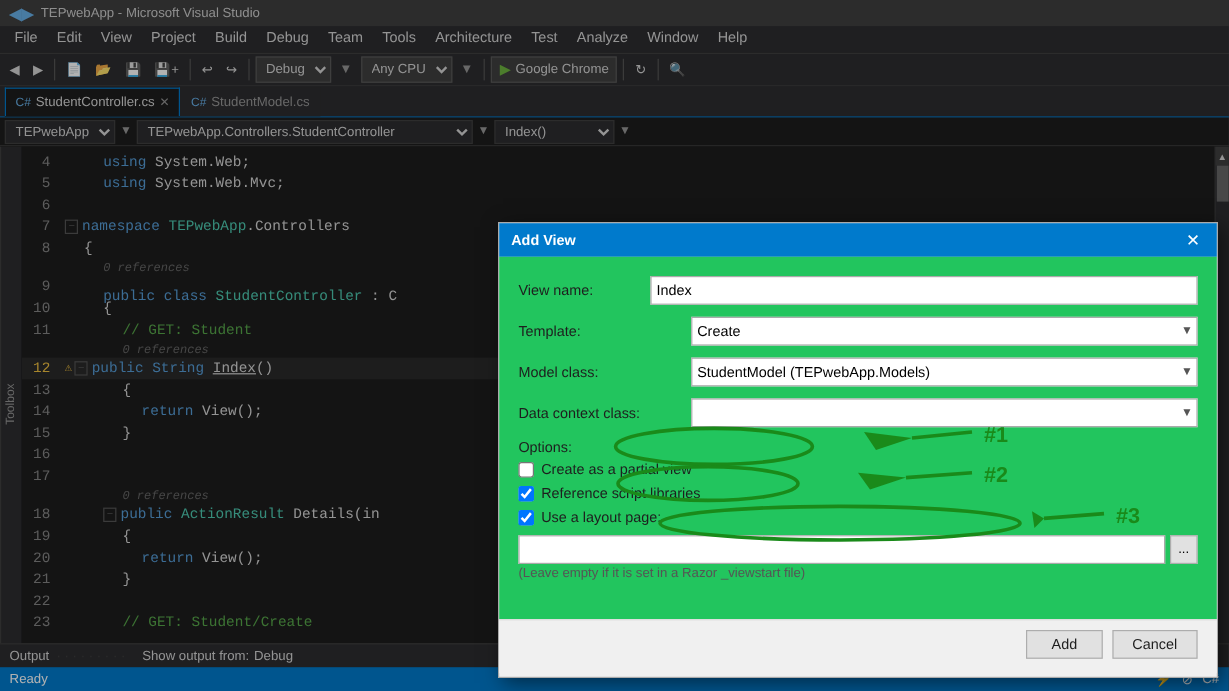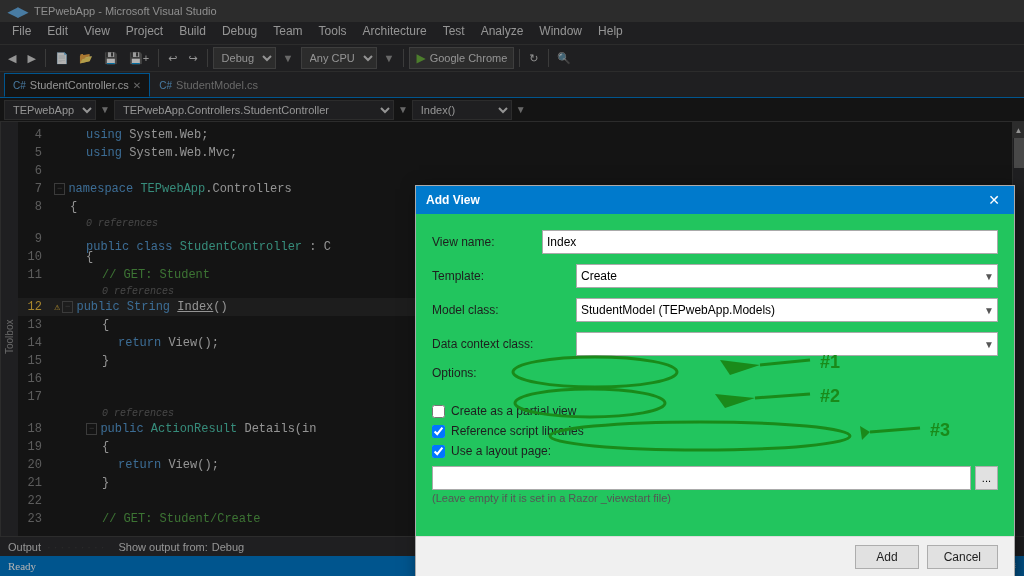--- a/index.html
+++ b/index.html
@@ -342,21 +342,21 @@
       font-size: 10px;
       color: #555;
     }
     .options-section {
       margin-top: 4px;
       margin-bottom: 4px;
     }
     .options-label {
       font-size: 12px;
       color: #1e1e1e;
-      margin-bottom: 24px;
+      margin-bottom: 4px;
     }
     .checkbox-row {
       display: flex;
       align-items: center;
       margin-bottom: 6px;
       gap: 6px;
       font-size: 12px;
       color: #1e1e1e;
     }
     .layout-page-input {
@@ -649,21 +649,21 @@
 
 </div>
 
 <div class="output-bar" style="position:absolute;bottom:20px;left:0;right:0;height:20px;">
   <span class="output-label">Output</span>
   <span style="color:#3f3f3f;margin:0 6px;">· · · · · · · · ·</span>
   <span class="output-from">Show output from:</span>
   <span class="output-from-val">Debug</span>
 </div>
 
-<div class="status-bar" style="position:absolute;bottom:0;left:0;right:0;font-family:Liberation Serif, serif;">
+<div class="status-bar" style="position:absolute;bottom:0;left:0;right:0;">
   <span>Ready</span>
   <span style="margin-left:auto;display:flex;gap:8px;">
     <span>⚡</span>
     <span>⊘</span>
     <span>C#</span>
   </span>
 </div>
 
 <div class="dialog-overlay">
   <div class="dialog">

